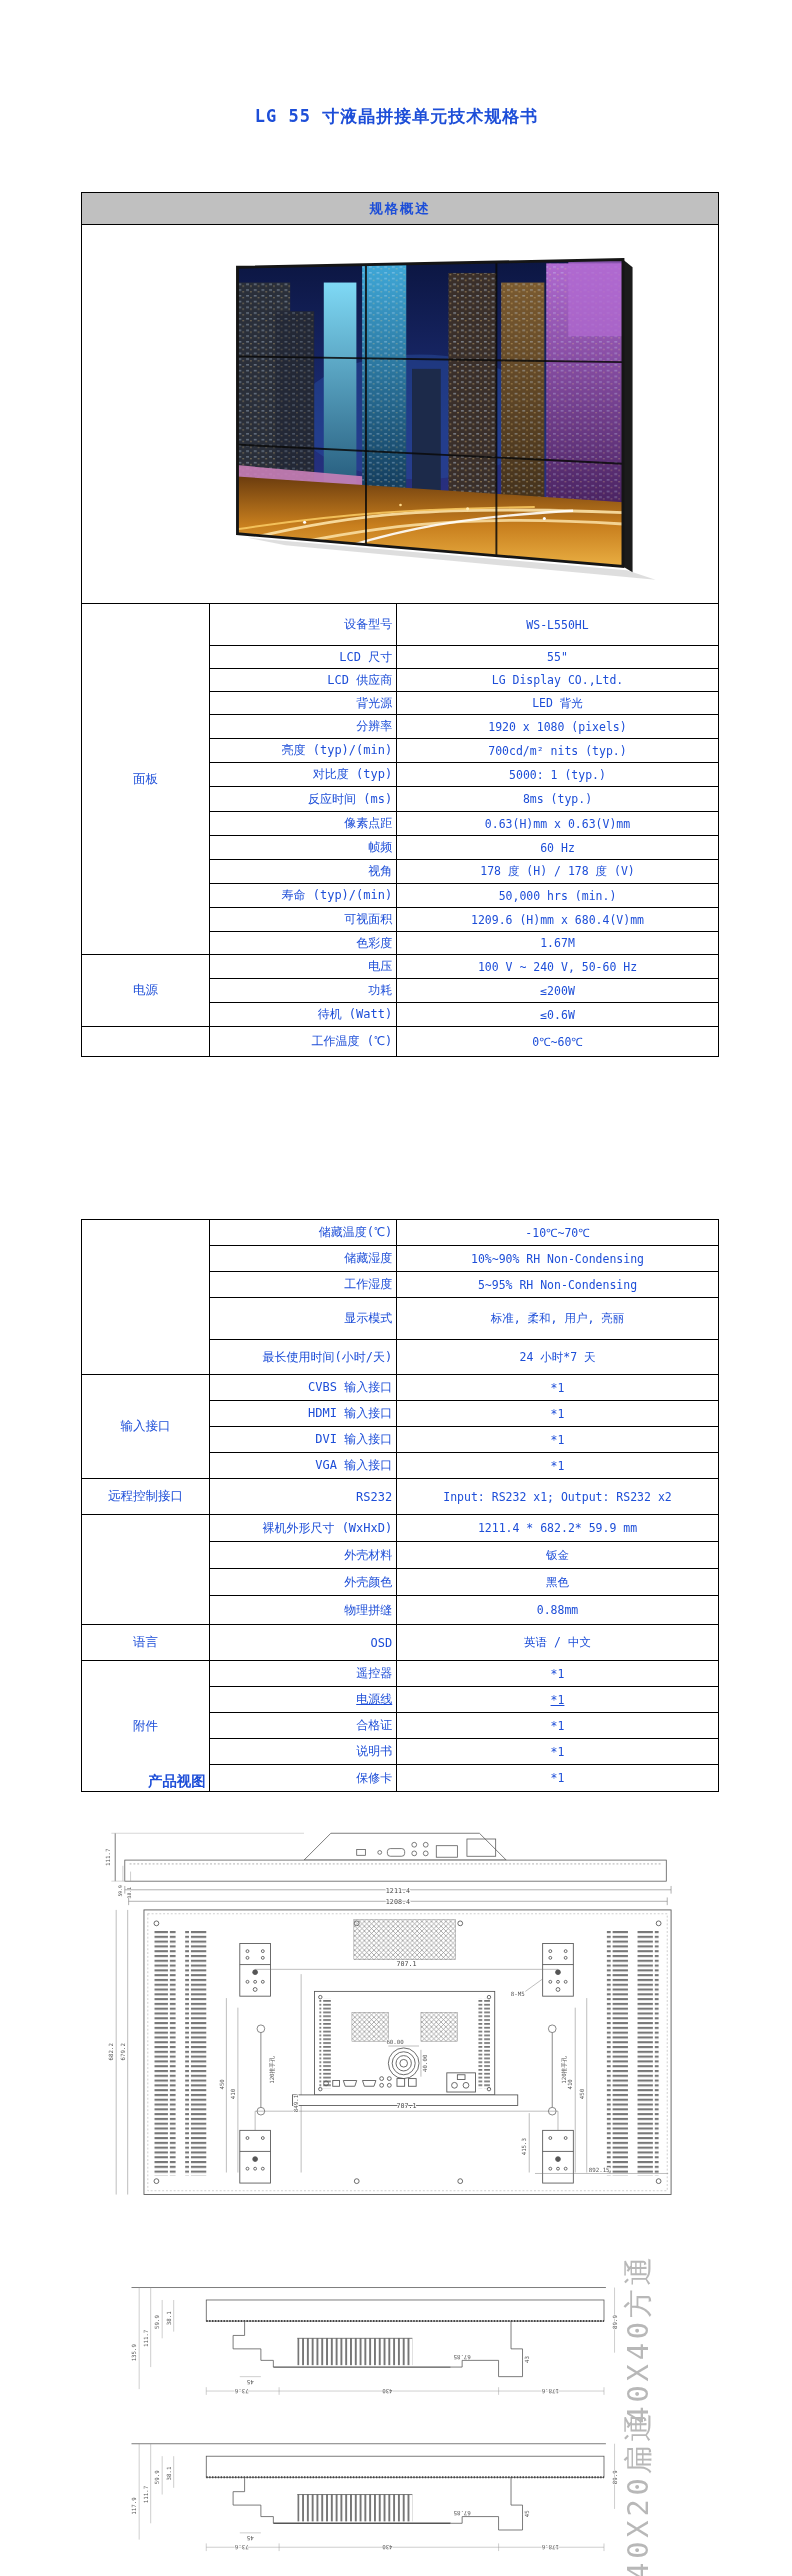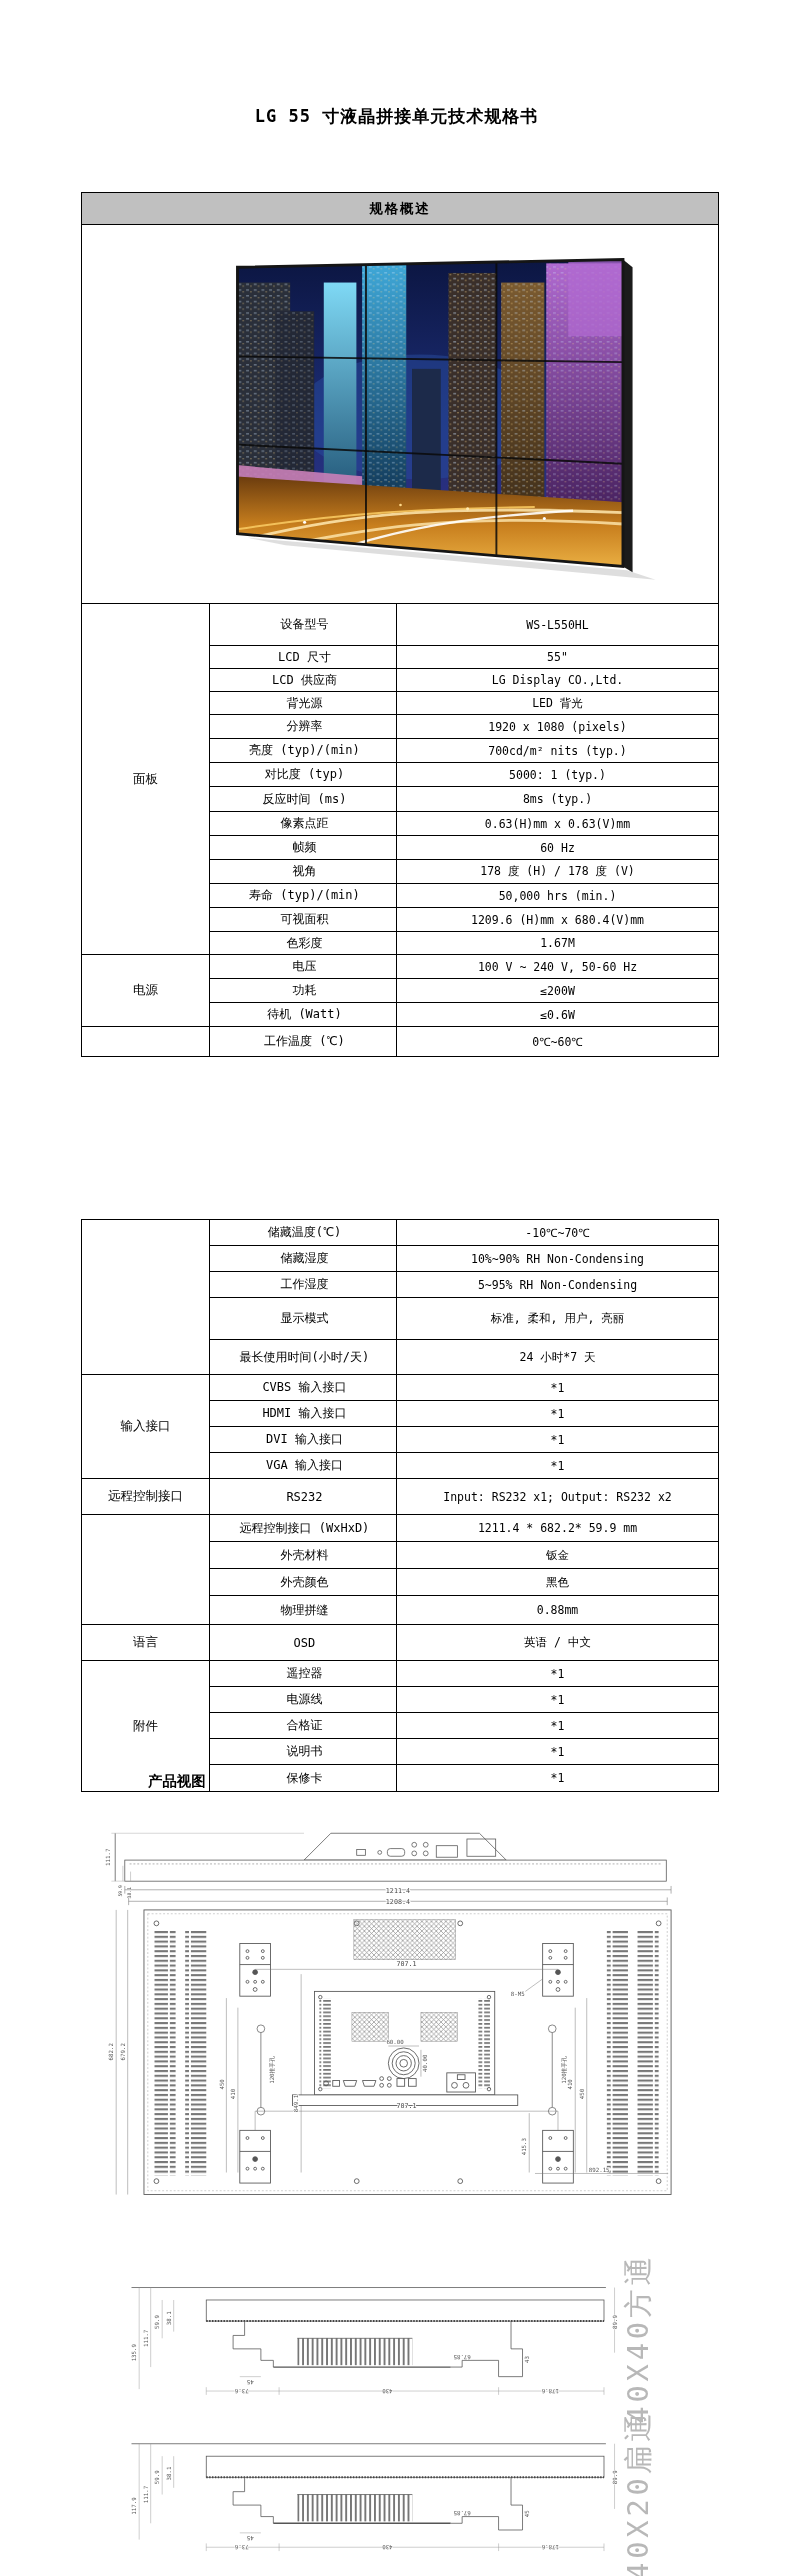--- a/index.html
+++ b/index.html
@@ -1,27 +1,27 @@
 <!DOCTYPE html>
 <html><head>
 <meta charset="utf-8">
 <style>
   html,body{margin:0;padding:0;background:#fff;}
   .canvas{position:relative;width:793px;height:2576px;background:#fff;overflow:hidden;
-          font-family:"DejaVu Sans Mono","Liberation Mono",monospace;color:#000000;}
+          font-family:"DejaVu Sans Mono","Liberation Mono",monospace;color:#1d4ed8;}
   .doc-title{position:absolute;top:105px;left:0;width:793px;text-align:center;
              font-size:17px;font-weight:bold;letter-spacing:1px;}
   .spec{position:absolute;left:81px;width:637px;border-collapse:collapse;table-layout:fixed;background:#fff;
         border:1.9px solid #000;}
   .spec th,.spec td{border:1px solid #000;overflow:hidden;}
   #table1{top:192px;padding-left:16px;} #table2{top:1219px;}
   th.header{background:#c0c0c0;height:29px;font-size:13.4px;font-weight:bold;letter-spacing:1.9px;}
   td.photo-cell{height:376px;padding:0;text-align:center;vertical-align:middle;}
   td.gcell{text-align:center;font-size:12.5px;vertical-align:middle;}
-  td.lcell{font-size:12px;padding:1.9px 3.8px 1.9px 6.7px;text-align:center;vertical-align:middle;}
+  td.lcell{font-size:12px;padding:1.9px 3.8px 1.9px 6.7px;text-align:right;vertical-align:middle;}
   td.vcell{font-size:11.5px;text-align:center;vertical-align:middle;}
   .section-title{position:absolute;left:100px;top:1772px;font-size:14.4px;font-weight:bold;margin-left:48px;}
   .drawing-wrap{position:absolute;left:0;top:1816px;width:793px;height:760px;}
   svg text{font-family:"DejaVu Sans Mono","Liberation Mono",monospace;}
   .dim{font-size:7px;fill:#444;text-anchor:middle;paint-order:stroke;stroke:#fff;stroke-width:2px;}
   .dimsm{font-size:6px;fill:#555;text-anchor:middle;paint-order:stroke;stroke:#fff;stroke-width:1.6px;}
   .biglabel{font-size:30px;fill:#b8b8b8;letter-spacing:4px;text-anchor:middle;}
 </style>
 </head>
 <body>
@@ -246,21 +246,21 @@
           <td class="lcell">VGA 输入接口</td>
           <td class="vcell">*1</td>
         </tr>
         <tr style="height: 36px;">
           <td rowspan="1" class="gcell">远程控制接口</td>
           <td class="lcell">RS232</td>
           <td class="vcell">Input: RS232 x1; Output: RS232 x2</td>
         </tr>
         <tr style="height: 27px;">
           <td rowspan="4" class="gcell"></td>
-          <td class="lcell">远程控制接口 (WxHxD)</td>
+          <td class="lcell">裸机外形尺寸 (WxHxD)</td>
           <td class="vcell">1211.4 * 682.2* 59.9 mm</td>
         </tr>
         <tr style="height: 27px;">
           <td class="lcell">外壳材料</td>
           <td class="vcell">钣金</td>
         </tr>
         <tr style="height: 27px;">
           <td class="lcell">外壳颜色</td>
           <td class="vcell">黑色</td>
         </tr>
@@ -271,21 +271,21 @@
         <tr style="height: 36px; margin-top: 26px;">
           <td rowspan="1" class="gcell">语言</td>
           <td class="lcell">OSD</td>
           <td class="vcell">英语 / 中文</td>
         </tr>
         <tr style="height: 26px;">
           <td rowspan="5" class="gcell">附件</td>
           <td class="lcell">遥控器</td>
           <td class="vcell">*1</td>
         </tr>
-        <tr style="height: 26px;">
+        <tr style="height: 26px; text-decoration: underline;">
           <td class="lcell">电源线</td>
           <td class="vcell">*1</td>
         </tr>
         <tr style="height: 26px;">
           <td class="lcell">合格证</td>
           <td class="vcell">*1</td>
         </tr>
         <tr style="height: 26px;">
           <td class="lcell">说明书</td>
           <td class="vcell">*1</td>

